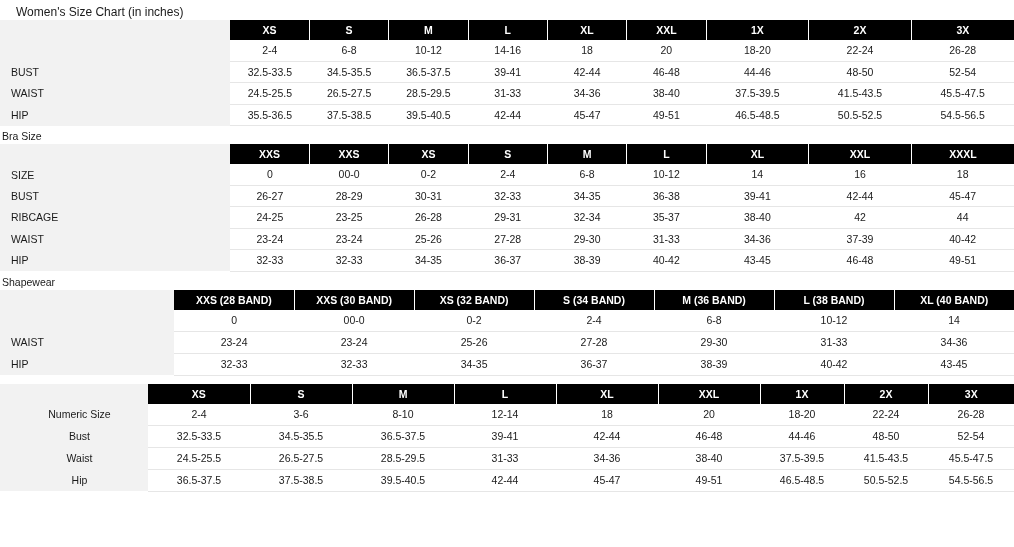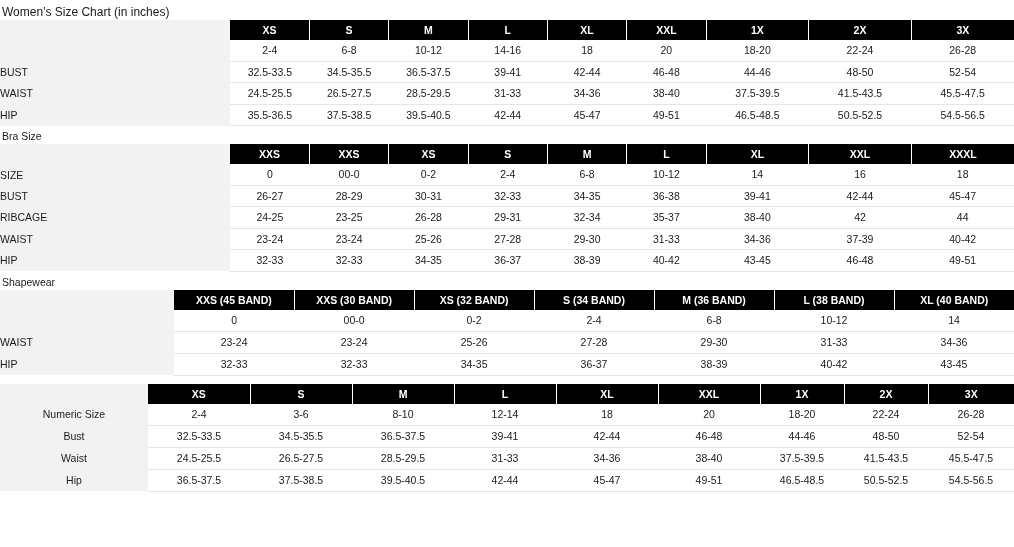--- a/index.html
+++ b/index.html
@@ -16,21 +16,21 @@
     overflow: hidden;
   }
   .page {
     position: relative;
     width: 1014px;
     height: 547px;
   }
   .chart-title {
     font-size: 12px;
     color: #1a1a1a;
-    padding: 4px 0 0 2px;
+    padding: 4px 0 0 16px;
     height: 16px;
     line-height: 16px;
   }
   .section-label {
     font-size: 10.5px;
     color: #1a1a1a;
     padding: 4px 0 2px 2px;
   }
   table {
     border-collapse: collapse;
@@ -41,21 +41,21 @@
     padding: 0;
     margin: 0;
     font-weight: normal;
     text-align: center;
     vertical-align: middle;
     font-size: 10.5px;
     color: #1a1a1a;
   }
   .rowlabel {
     text-align: left;
-    padding-left: 0;
+    padding-left: 11px;
     font-size: 10.5px;
     color: #1a1a1a;
     background: #f2f2f2;
   }
   .blank {
     background: #f2f2f2;
     border: none;
   }
   .hdr {
     background: #000000;
@@ -266,21 +266,21 @@
           <col style="width:102px">
           <col style="width:102px">
           <col style="width:102px">
           <col style="width:102px">
           <col style="width:102px">
           <col style="width:102px">
       </colgroup>
       <tbody>
           <tr class="hdrrow">
         <td class="blank"></td>
-        <td class="hdr">XXS (45 BAND)</td>
+        <td class="hdr">XXS (28 BAND)</td>
         <td class="hdr">XXS (30 BAND)</td>
         <td class="hdr">XS (32 BAND)</td>
         <td class="hdr">S (34 BAND)</td>
         <td class="hdr">M (36 BAND)</td>
         <td class="hdr">L (38 BAND)</td>
         <td class="hdr">XL (40 BAND)</td>
       </tr>
       <tr class="r-shape">
         <td class="blank"></td>
         <td class="cell">0</td>

